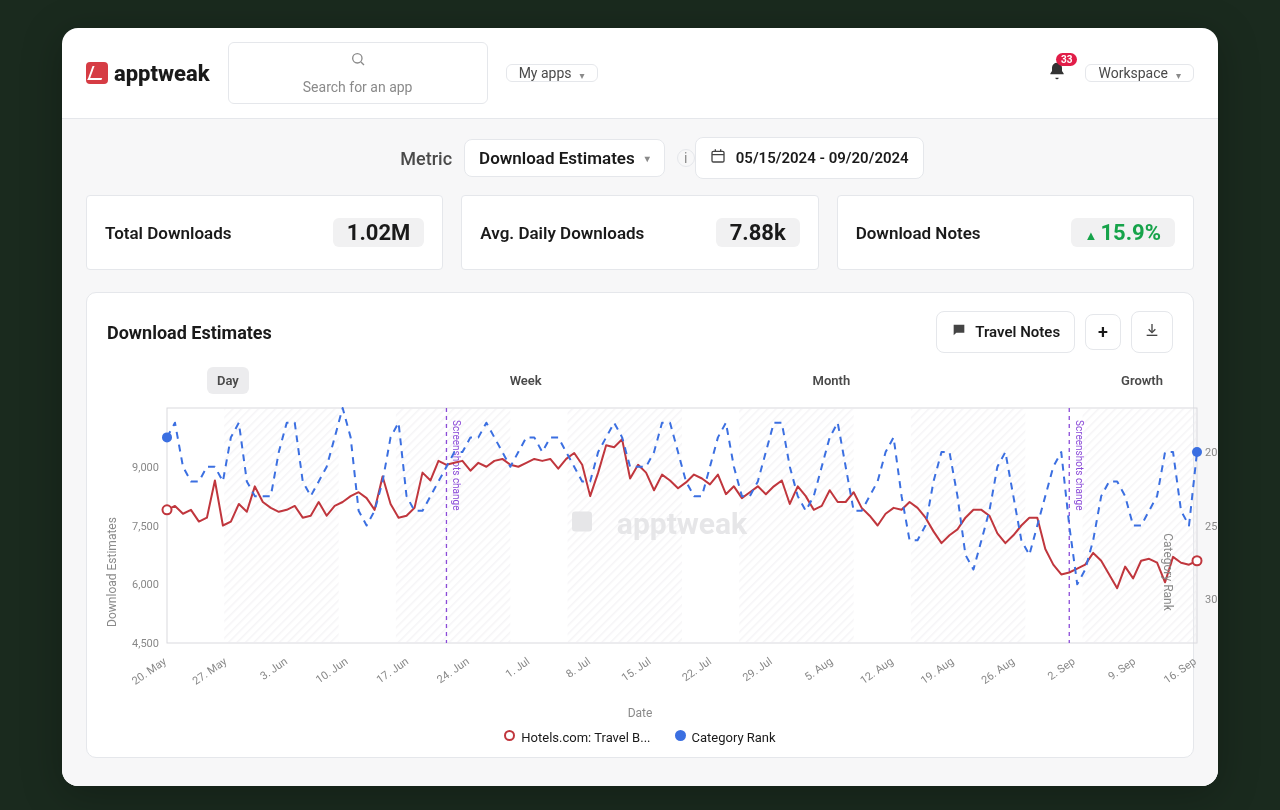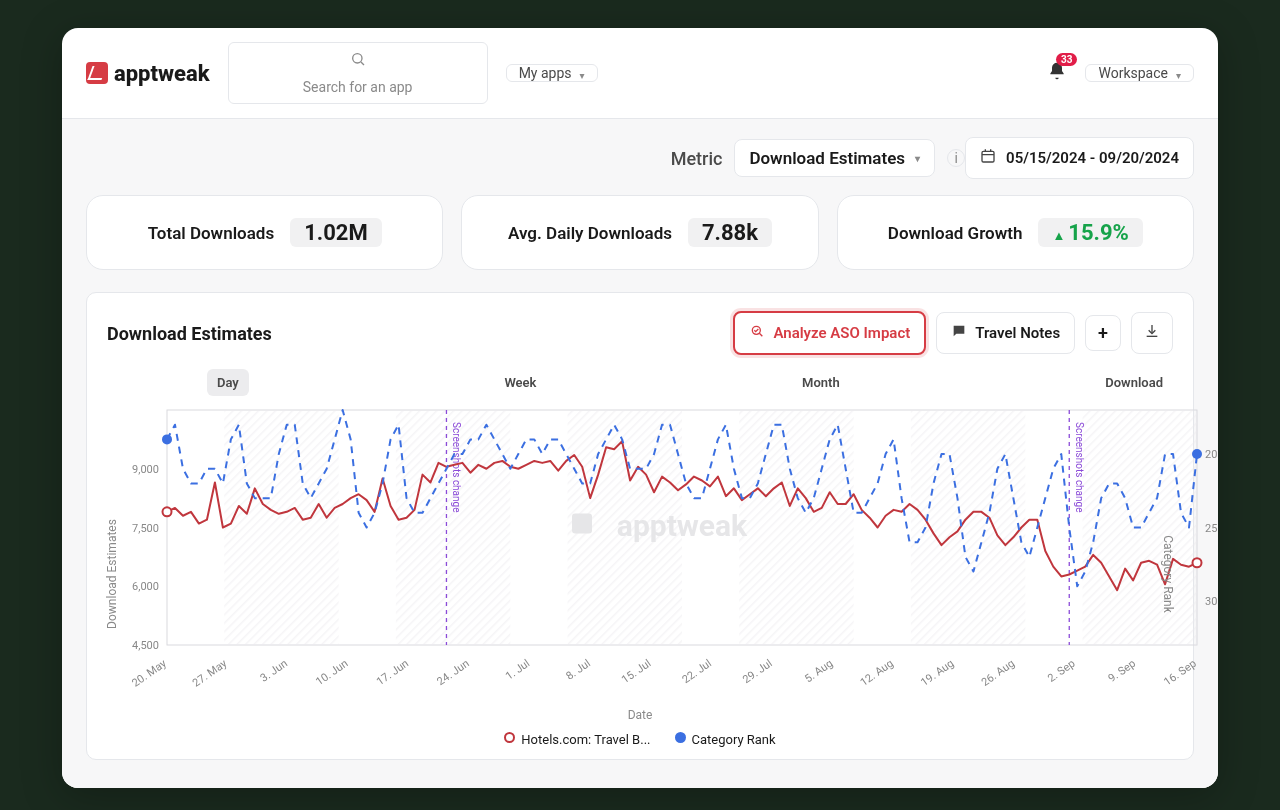--- a/index.html
+++ b/index.html
@@ -57,39 +57,39 @@
   }
   .topbar .spacer { flex:1; }
   .bell { position:relative; font-size:18px; }
   .badge {
     position:absolute; top:-8px; right:-10px; background:#e11d48; color:#fff;
     font-size:10px; padding:1px 5px; border-radius:999px; font-weight:700;
   }
   .chev { font-size:10px; color: var(--text-light); }
   
   .body { background: var(--bg); padding: 18px 24px 28px; }
-  .metric-row { display:flex; align-items:center; justify-content:flex-end; margin-bottom:16px;margin-left:44px;}
+  .metric-row { display:flex; align-items:center; justify-content:center; margin-bottom:16px;margin-left:44px;}
   .metric-left { display:flex; align-items:center; gap:12px; }
   .metric-label { font-size:18px; font-weight:500; color: var(--text-mid); }
   .select {
     display:flex; align-items:center; gap:10px; background:#fff;
     border:1px solid var(--border); border-radius:8px; padding:8px 14px;
     font-size:17px; font-weight:600;
   }
   .info-icon { color: var(--text-light); font-size:14px; border:1px solid var(--border); border-radius:999px; width:18px; height:18px; display:flex;align-items:center;justify-content:center;}
   .date-pill {
     display:flex; align-items:center; gap:10px; background:#fff;
     border:1px solid var(--border); border-radius:8px; padding:10px 14px;
     font-size:15px; font-weight:600;
   }
   
   .kpis { display:grid; grid-template-columns: repeat(3, 1fr); gap:18px; margin-bottom:22px;}
   .kpi {
-    background:#fff; border:1px solid var(--border); border-radius:17px;
-    padding:22px 18px; display:flex; align-items:center; justify-content:center; gap:16px;
+    background:#fff; border:1px solid var(--border); border-radius:4px;
+    padding:22px 18px; display:flex; align-items:center; justify-content:space-between; gap:16px;
   }
   .kpi-label { font-size:17px; font-weight:600; }
   .kpi-val {
     background:#f1f1f2; border-radius:6px; padding:2px 14px;
     font-size:22px; font-weight:700;
   }
   .kpi-val.green { color: var(--green); }
   .tri { color: var(--green); font-size:13px; margin-right:3px;}
   
   .chart-card {
@@ -190,39 +190,29 @@
     <div class="kpis" id="kpis">
         <div class="kpi">
           <span class="kpi-label">Total Downloads</span>
           <span class="kpi-val">1.02M</span>
         </div>
         <div class="kpi">
           <span class="kpi-label">Avg. Daily Downloads</span>
           <span class="kpi-val">7.88k</span>
         </div>
         <div class="kpi">
-          <span class="kpi-label">Download Growth</span>
+          <span class="kpi-label">Download Notes</span>
           <span class="kpi-val green"><span class="tri">▲</span>15.9%</span>
         </div>
       </div>
 
     <div class="chart-card">
       <div class="chart-head">
         <div class="chart-title">Download Estimates</div>
         <div class="chart-btns">
-          <div class="btn primary">
-            <span>
-              <svg width="16" height="16" viewBox="0 0 24 24" fill="none" stroke="currentColor" stroke-width="2">
-                  <circle cx="11" cy="11" r="6"></circle>
-                  <path d="M8 11l2 2 4-4"></path>
-                  <line x1="20" y1="20" x2="15.5" y2="15.5"></line>
-                </svg>
-            </span>
-            <span>Analyze ASO Impact</span>
-          </div>
           <div class="btn">
             <span>
               <svg width="16" height="16" viewBox="0 0 24 24" fill="#444">
                   <path d="M4 4h16v12H8l-4 4V4z"></path>
                 </svg>
             </span>
             <span>Travel Notes</span>
           </div>
           <div class="btn icon-only">
             <span style="font-size:18px;line-height:14px;">+</span>
@@ -236,21 +226,21 @@
                 </svg>
             </span>
           </div>
         </div>
       </div>
 
       <div class="granularity" id="granularity">
           <div class="gran-item active">Day</div>
           <div class="gran-item">Week</div>
           <div class="gran-item">Month</div>
-          <div class="gran-item">Download</div>
+          <div class="gran-item">Growth</div>
         </div>
 
       <div class="chart-wrap">
         <div class="axis-left-label">Download Estimates</div>
         <div class="axis-right-label">Category Rank</div>
         <svg id="chartsvg" width="1140" height="300">
             <rect x="60" y="10" width="1030" height="235" fill="none" stroke="#d9d9de" stroke-width="1"></rect>
             <defs>
               <pattern id="hatch" width="6" height="6" patternUnits="userSpaceOnUse" patternTransform="rotate(45)">
                 <line x1="0" y1="0" x2="0" y2="6" stroke="#eceaee" stroke-width="3"></line>

